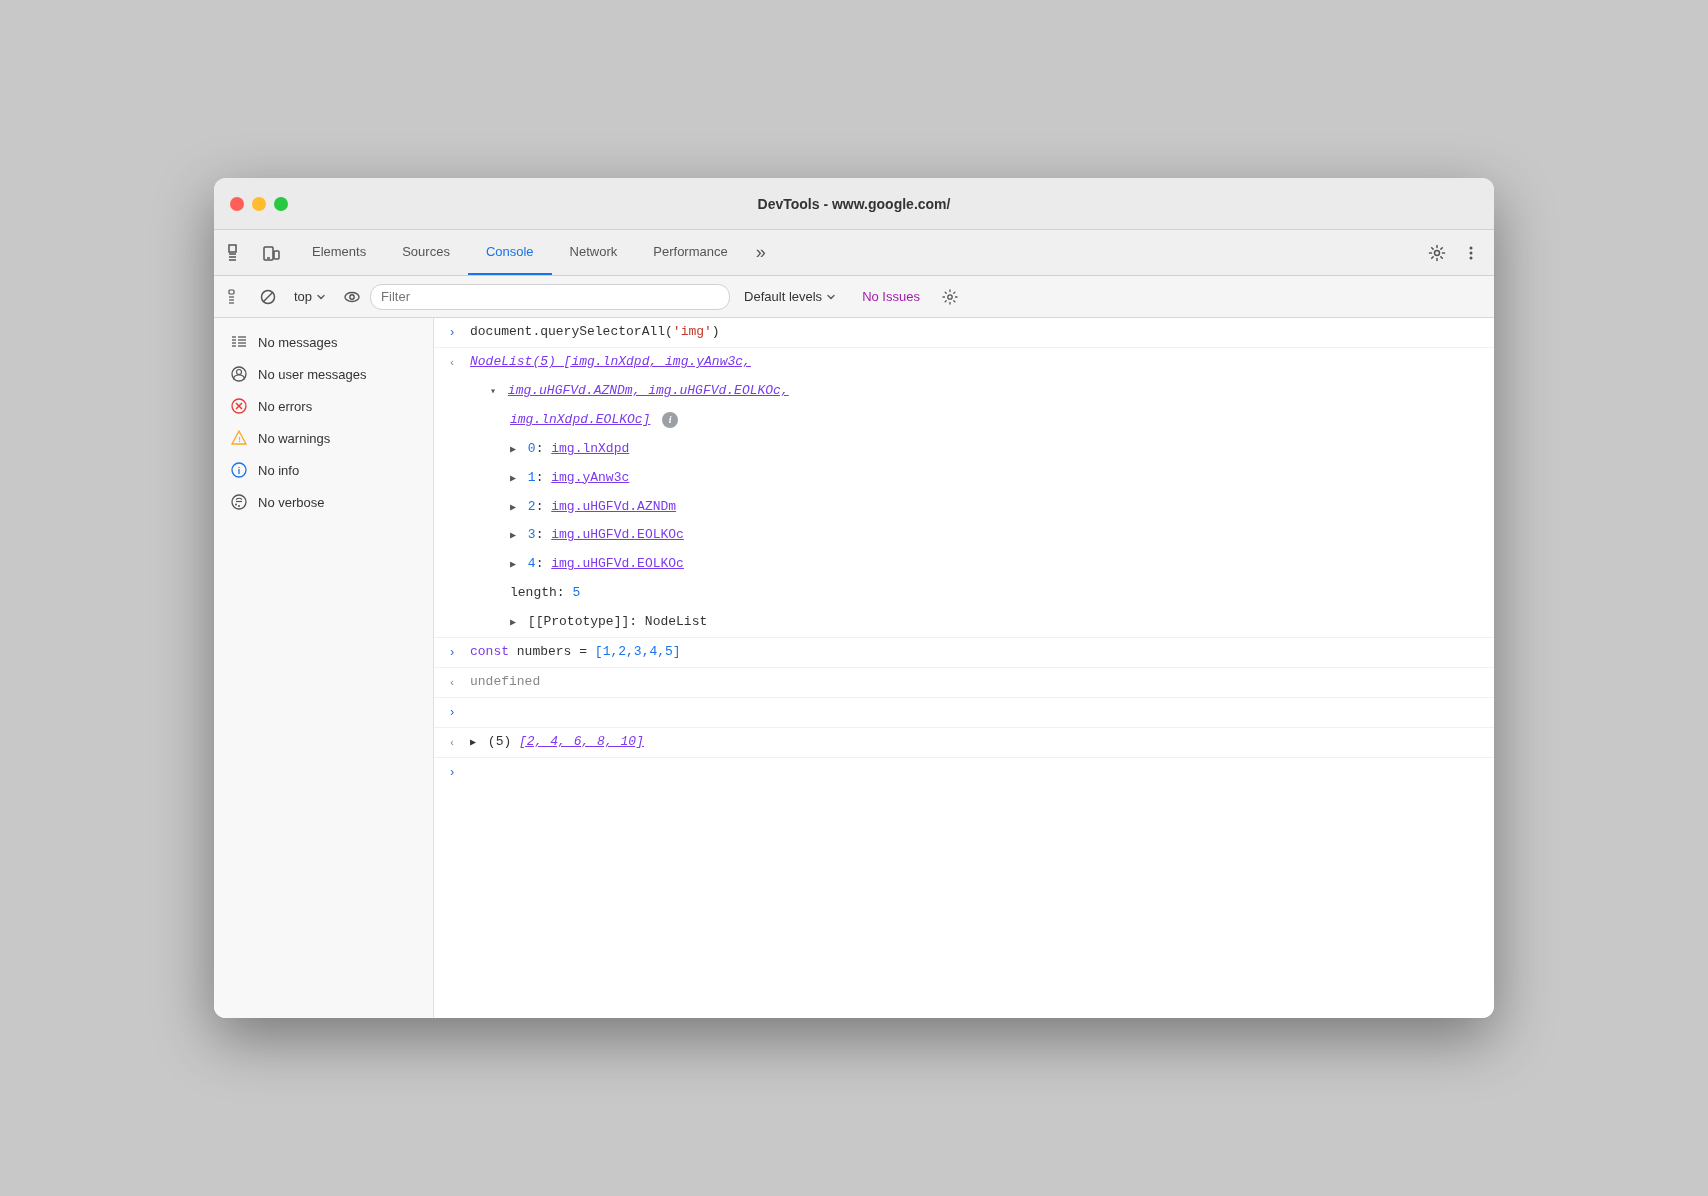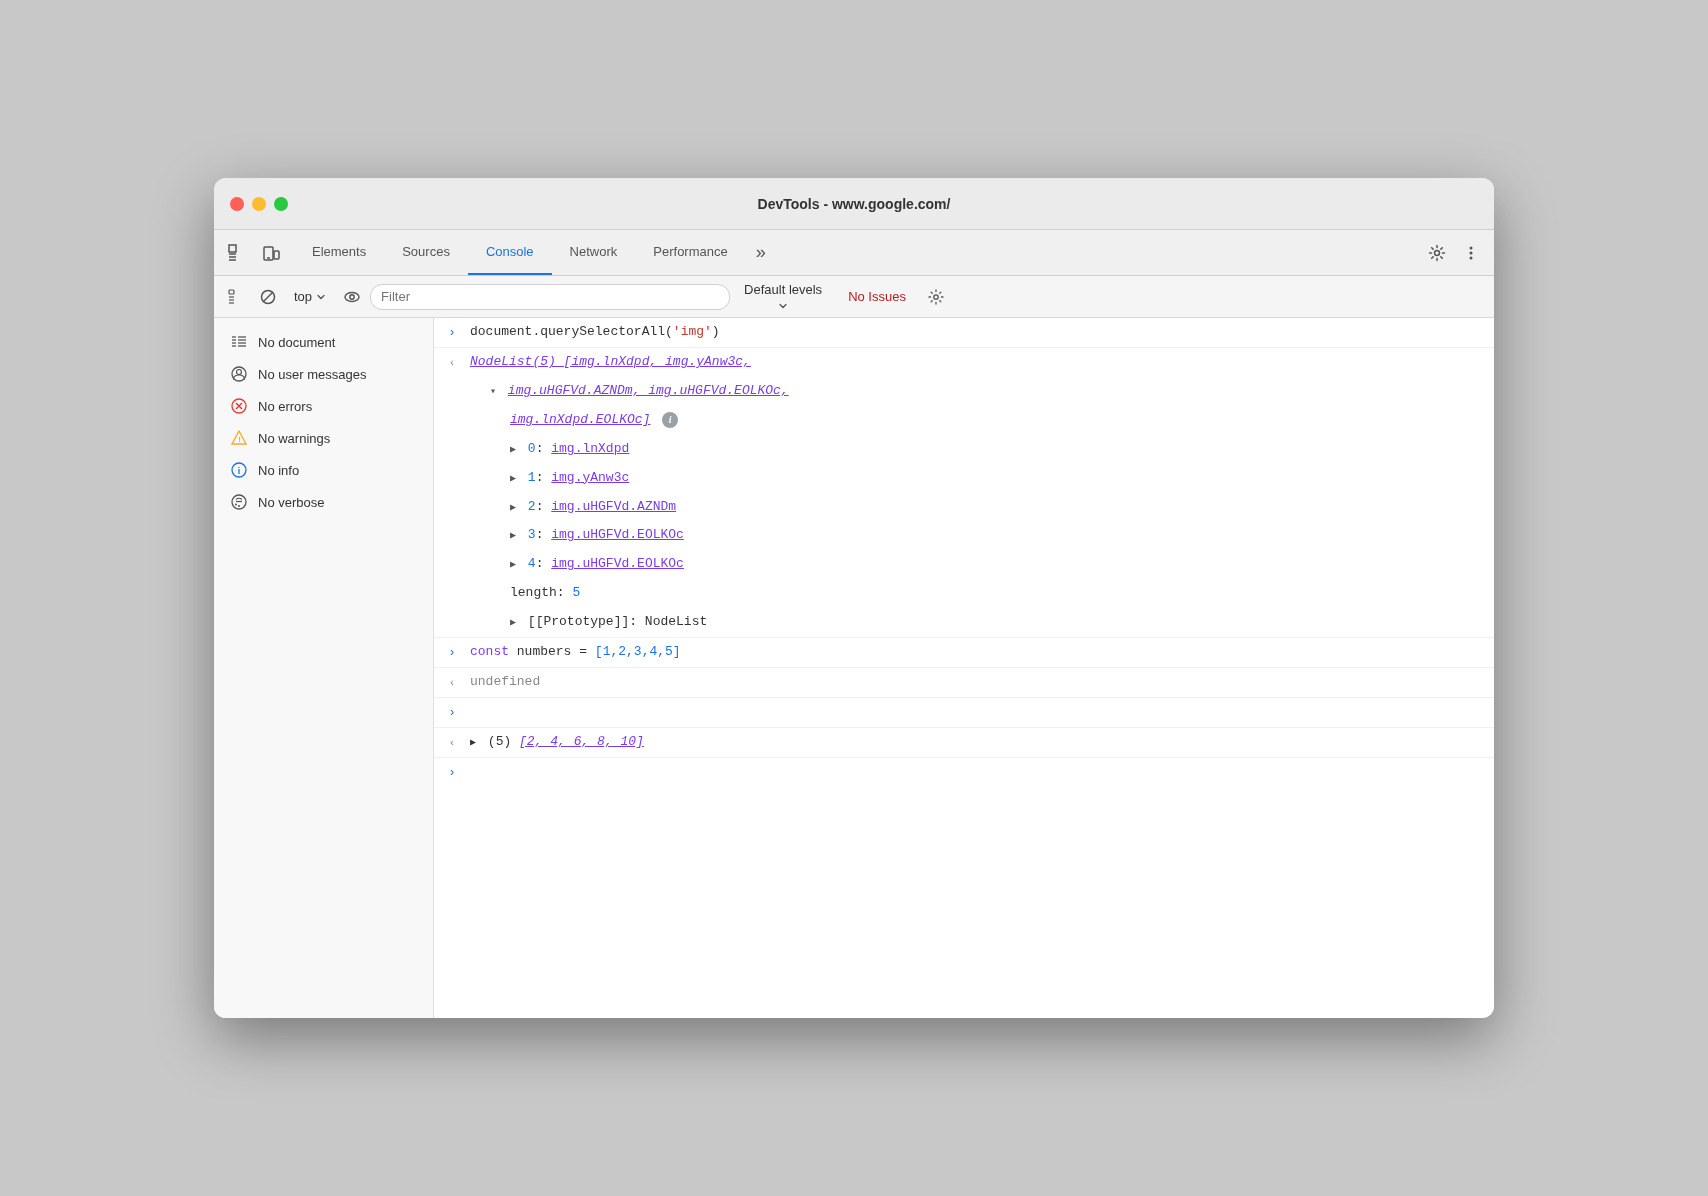--- a/index.html
+++ b/index.html
@@ -159,28 +159,27 @@
       display: flex;
       align-items: center;
       gap: 4px;
       padding: 4px 10px;
       border: none;
       background: transparent;
       font-size: 13px;
       color: #333;
       cursor: pointer;
       border-radius: 4px;
-      flex-direction: column;
     }
     .no-issues-btn {
       padding: 4px 12px;
       border: none;
       background: transparent;
       font-size: 13px;
-      color: #b91c1c;
+      color: #a21caf;
       cursor: pointer;
       border-radius: 4px;
     }
     
     .main {
       display: flex;
       height: 700px;
       background: white;
     }
     
@@ -401,21 +400,21 @@
               <line x1="1" y1="3" x2="5" y2="3" stroke="#555" stroke-width="1.3"></line>
               <line x1="1" y1="6" x2="5" y2="6" stroke="#555" stroke-width="1.3"></line>
               <line x1="1" y1="9" x2="5" y2="9" stroke="#555" stroke-width="1.3"></line>
               <line x1="1" y1="12" x2="5" y2="12" stroke="#555" stroke-width="1.3"></line>
               <line x1="7" y1="3" x2="15" y2="3" stroke="#555" stroke-width="1.3"></line>
               <line x1="7" y1="6" x2="15" y2="6" stroke="#555" stroke-width="1.3"></line>
               <line x1="7" y1="9" x2="15" y2="9" stroke="#555" stroke-width="1.3"></line>
               <line x1="7" y1="12" x2="15" y2="12" stroke="#555" stroke-width="1.3"></line>
             </svg>
         </span>
-        <span>No document</span>
+        <span>No messages</span>
       </div>
 
       <div class="sidebar-item">
         <span class="sidebar-icon">
           <svg width="16" height="16" viewBox="0 0 16 16" fill="none">
               <circle cx="8" cy="8" r="7" stroke="#555" stroke-width="1.3"></circle>
               <circle cx="8" cy="6" r="2.5" stroke="#555" stroke-width="1.2"></circle>
               <path d="M2.5 13.5c0-3 2.5-4.5 5.5-4.5s5.5 1.5 5.5 4.5" stroke="#555" stroke-width="1.2"></path>
             </svg>
         </span>

